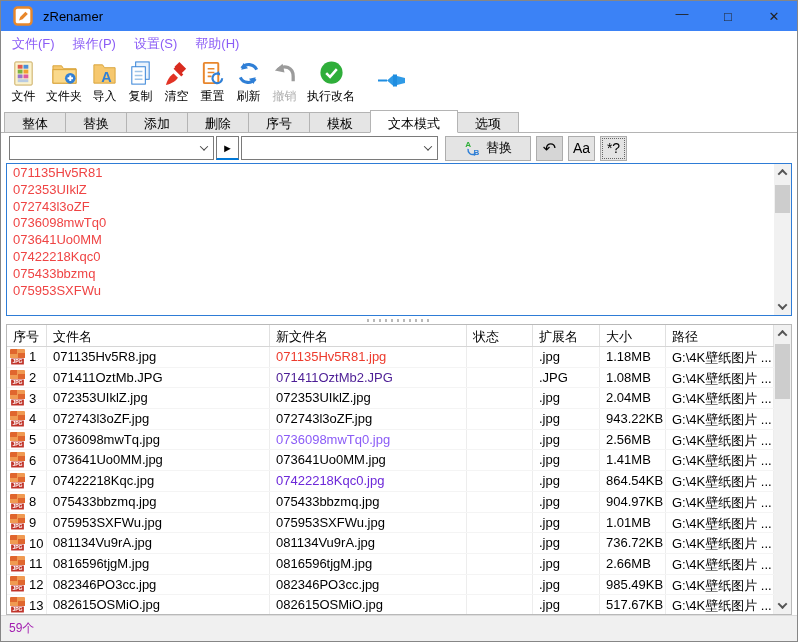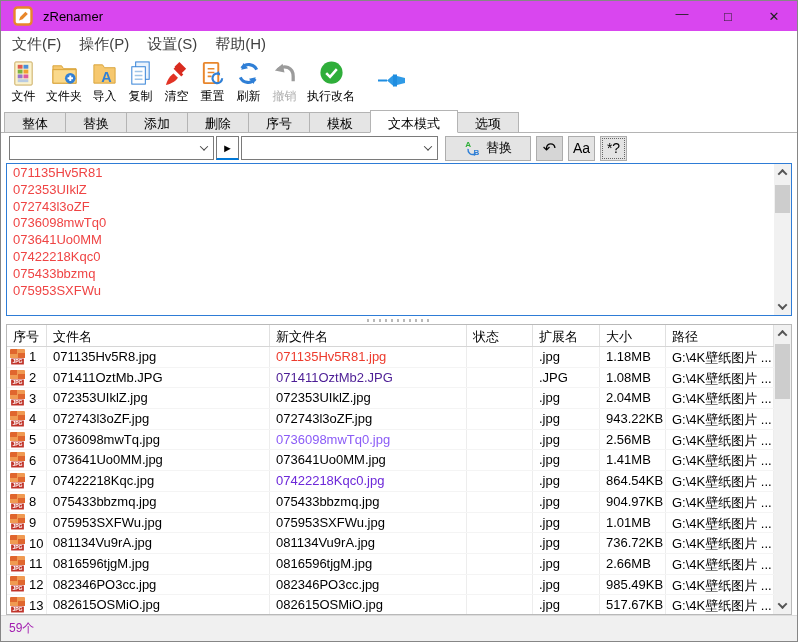--- a/index.html
+++ b/index.html
@@ -2,31 +2,31 @@
 <html><head>
 <meta charset="utf-8">
 <style>
   * { margin:0; padding:0; box-sizing:border-box; }
   html,body { width:798px; height:642px; overflow:hidden; background:#e6e6e6;
     font-family:"Liberation Sans","DejaVu Sans",sans-serif; }
   .window { width:798px; height:642px; border:1px solid #868686; background:#fff;
     display:flex; flex-direction:column; }
 
   
-  .titlebar { height:30px; display:flex; align-items:center; flex:0 0 auto; background:#d946ef; }
+  .titlebar { height:30px; display:flex; align-items:center; flex:0 0 auto; background:#3b82f6; }
   .app-icon { width:20px; height:20px; margin:0 10px 0 12px; flex:0 0 auto; }
   .title-text { font-size:13px; color:#000; }
   .wincontrols { margin-left:auto; display:flex; height:100%; }
   .wc-btn { width:46px; height:100%; display:flex; align-items:center; justify-content:center;
     font-size:13px; color:#222; }
   .wc-btn.min span { position:relative; top:-3px; }
 
   
   .menubar { height:26px; display:flex; align-items:center; padding-left:2px; flex:0 0 auto; background:#fff; }
-  .menu-item { padding:4px 9px; font-size:15px; color:#404040; }
+  .menu-item { padding:4px 9px; font-size:13px; color:#8b5cf6; }
 
   
   .toolbar { height:52px; display:flex; align-items:flex-start; padding:2px 0 0 6px; flex:0 0 auto; background:#fff; }
   .tb-item { display:flex; flex-direction:column; align-items:center; padding:1px 3px; margin-right:3px; }
   .tb-icon { width:27px; height:27px; }
   .tb-icon svg { width:27px; height:27px; display:block; }
   .tb-label { font-size:12px; color:#000; margin-top:1px; white-space:nowrap; }
   .tb-item.disabled .tb-label { color:#b0b0b0; }
   .pin-wrap { margin-left:16px; align-self:center; margin-top:-8px; }
   .pin-wrap svg { width:32px; height:17px; display:block; }

